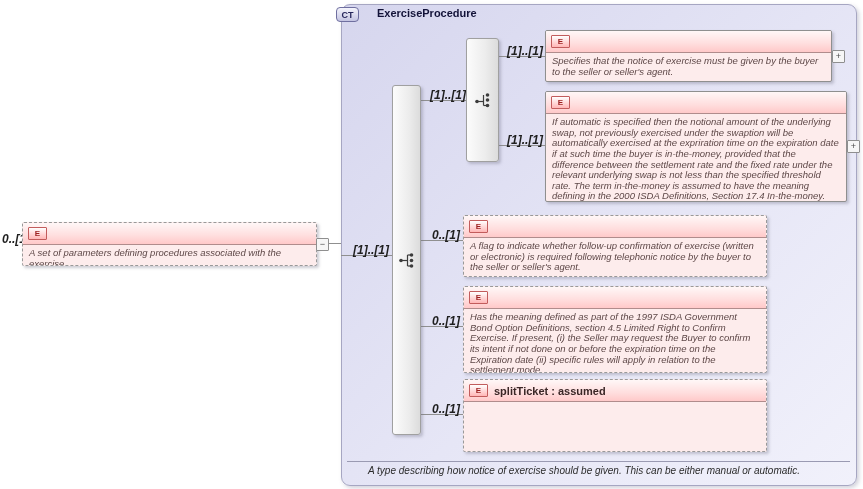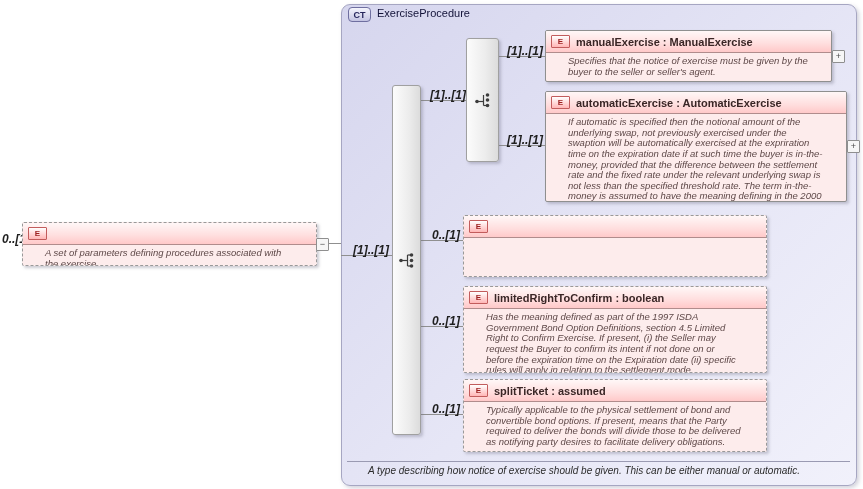--- a/index.html
+++ b/index.html
@@ -11,26 +11,26 @@
 
   
   .card{position:absolute;font-size:12px;font-style:italic;font-weight:bold;
         color:#1f1f1f;white-space:nowrap;text-align:center;}
 
   
   .ctbox{position:absolute;left:341px;top:4px;width:514px;height:480px;
          border:1px solid #a6a6c2;border-radius:9px;
          background:linear-gradient(135deg,#d6d6ee 0%,#e6e6f6 55%,#f1f1fb 100%);
          box-shadow:2px 2px 4px rgba(120,120,150,.35);}
-  .ctbadge{position:absolute;left:348px;top:7px;width:21px;height:13px;
+  .ctbadge{position:absolute;left:336px;top:7px;width:21px;height:13px;
            border:1px solid #6f6fa0;border-radius:4px;
            background:linear-gradient(to bottom,#f4f4fc,#c4c4e2);
            color:#26265c;font-size:9px;font-weight:bold;
            display:flex;align-items:center;justify-content:center;}
-  .cttitle{position:absolute;left:377px;top:7px;font-size:11px;font-weight:normal;
+  .cttitle{position:absolute;left:377px;top:7px;font-size:11px;font-weight:bold;
            color:#121238;white-space:nowrap;}
   .ct-divider{position:absolute;left:347px;top:461px;width:503px;height:1px;background:#9a9ab2;}
   .ct-annotation{position:absolute;left:368px;top:465px;width:500px;
                  font-size:10px;font-style:italic;color:#2b2b2b;white-space:nowrap;}
 
   
   .bar{position:absolute;border:1px solid #a0a0a0;border-radius:3px;
        background:linear-gradient(to right,#fcfcfc 0%,#ececec 60%,#dcdcdc 100%);
        box-shadow:2px 2px 3px rgba(110,110,130,.35);
        display:flex;align-items:center;justify-content:center;}
@@ -42,21 +42,21 @@
            box-shadow:2px 2px 3px rgba(110,110,130,.35);overflow:hidden;}
   .elembox.optional{border-style:dashed;border-color:#999999;}
   .elemhead{display:flex;align-items:center;gap:6px;height:21px;padding:0 6px 0 5px;
             background:linear-gradient(to bottom,#fff7f7 0%,#ffdede 60%,#ffc9c9 100%);
             border-bottom:1px solid #b08c8c;}
   .ebadge{width:17px;height:11px;flex:0 0 17px;border:1px solid #c25c5c;border-radius:1px;
           background:linear-gradient(to bottom,#ffffff,#ffb6b6);
           color:#9c1f1f;font-size:8px;font-weight:bold;
           display:flex;align-items:center;justify-content:center;}
   .ename{font-size:11px;font-weight:bold;color:#3a2626;white-space:nowrap;}
-  .edesc{padding:3px 22px;font-size:9.5px;font-style:italic;color:#5e4848;line-height:1.12;border-radius:13px;}
+  .edesc{padding:3px 6px;font-size:9.5px;font-style:italic;color:#5e4848;line-height:1.12;border-radius:13px;}
 
   
   .rootbox{left:22px;top:222px;width:293px;height:42px;}
 
   
   .handle{position:absolute;width:11px;height:11px;border:1px solid #8f8f8f;
           background:#f6f6f6;color:#4c4c4c;font-size:9px;line-height:9px;
           display:flex;align-items:center;justify-content:center;border-radius:1px;}
 
   svg.comp-icon{display:block;}
@@ -118,50 +118,47 @@
     <div class="elemhead">
       <span class="ebadge">E</span>
     </div>
     <div class="edesc">A set of parameters defining procedures associated with the exercise.</div>
   </div>
   <div class="handle" style="left:316px;top:238px;">−</div>
 
   <div class="elembox" style="left:545px;top:30px;width:285px;height:50px;">
     <div class="elemhead">
       <span class="ebadge">E</span>
-      <span class="ename">manualExercise : ManualExercise</span>
     </div>
     <div class="edesc">Specifies that the notice of exercise must be given by the buyer to the seller or seller's agent.</div>
   </div>
   <div class="handle" style="left:832px;top:50px;">+</div>
 
   <div class="elembox" style="left:545px;top:91px;width:300px;height:109px;">
     <div class="elemhead">
       <span class="ebadge">E</span>
-      <span class="ename">automaticExercise : AutomaticExercise</span>
     </div>
     <div class="edesc">If automatic is specified then the notional amount of the underlying swap, not previously exercised under the swaption will be automatically exercised at the expriration time on the expiration date if at such time the buyer is in-the-money, provided that the difference between the settlement rate and the fixed rate under the relevant underlying swap is not less than the specified threshold rate. The term in-the-money is assumed to have the meaning defining in the 2000 ISDA Definitions, Section 17.4 In-the-money.</div>
   </div>
   <div class="handle" style="left:847px;top:140px;">+</div>
 
   <div class="elembox optional" style="left:463px;top:215px;width:302px;height:60px;">
     <div class="elemhead">
       <span class="ebadge">E</span>
     </div>
+    <div class="edesc">A flag to indicate whether follow-up confirmation of exercise (written or electronic) is required following telephonic notice by the buyer to the seller or seller's agent.</div>
   </div>
 
   <div class="elembox optional" style="left:463px;top:286px;width:302px;height:85px;">
     <div class="elemhead">
       <span class="ebadge">E</span>
-      <span class="ename">limitedRightToConfirm : boolean</span>
     </div>
     <div class="edesc">Has the meaning defined as part of the 1997 ISDA Government Bond Option Definitions, section 4.5 Limited Right to Confirm Exercise. If present, (i) the Seller may request the Buyer to confirm its intent if not done on or before the expiration time on the Expiration date (ii) specific rules will apply in relation to the settlement mode.</div>
   </div>
 
   <div class="elembox optional" style="left:463px;top:379px;width:302px;height:71px;">
     <div class="elemhead">
       <span class="ebadge">E</span>
       <span class="ename">splitTicket : assumed</span>
     </div>
-    <div class="edesc">Typically applicable to the physical settlement of bond and convertible bond options. If present, means that the Party required to deliver the bonds will divide those to be delivered as notifying party desires to facilitate delivery obligations.</div>
   </div>
 
 </div>
 
 </body></html>

